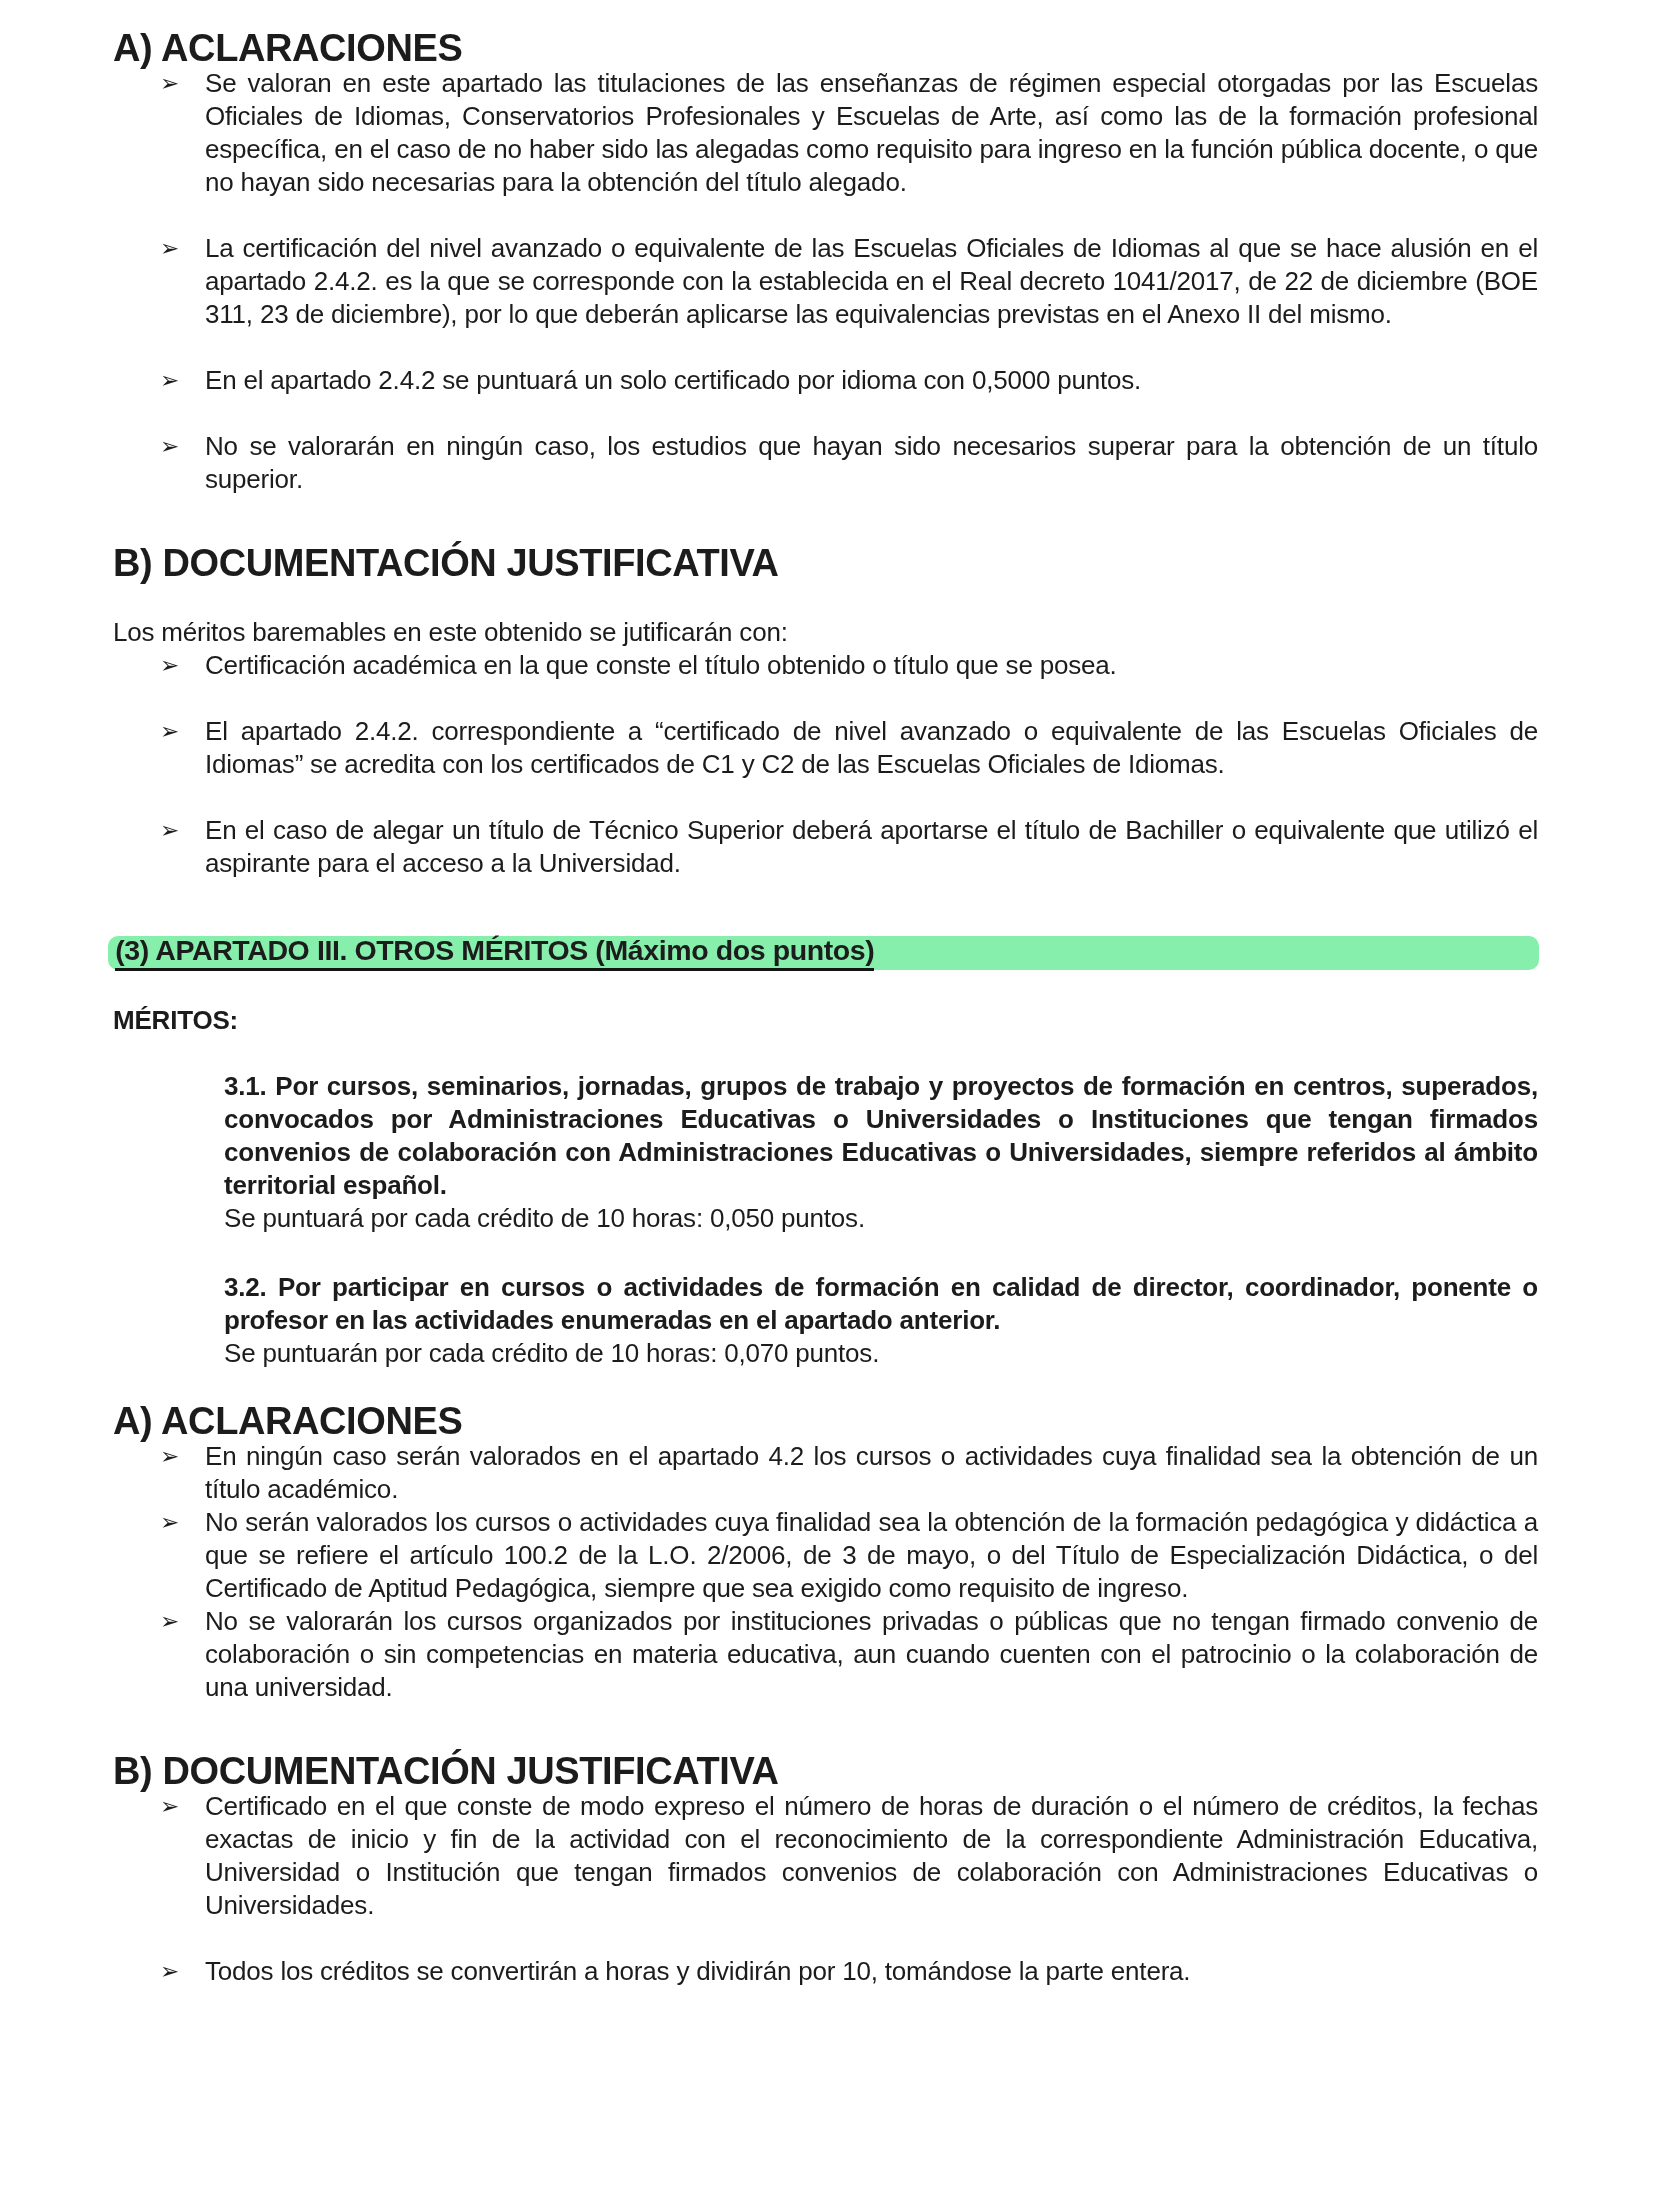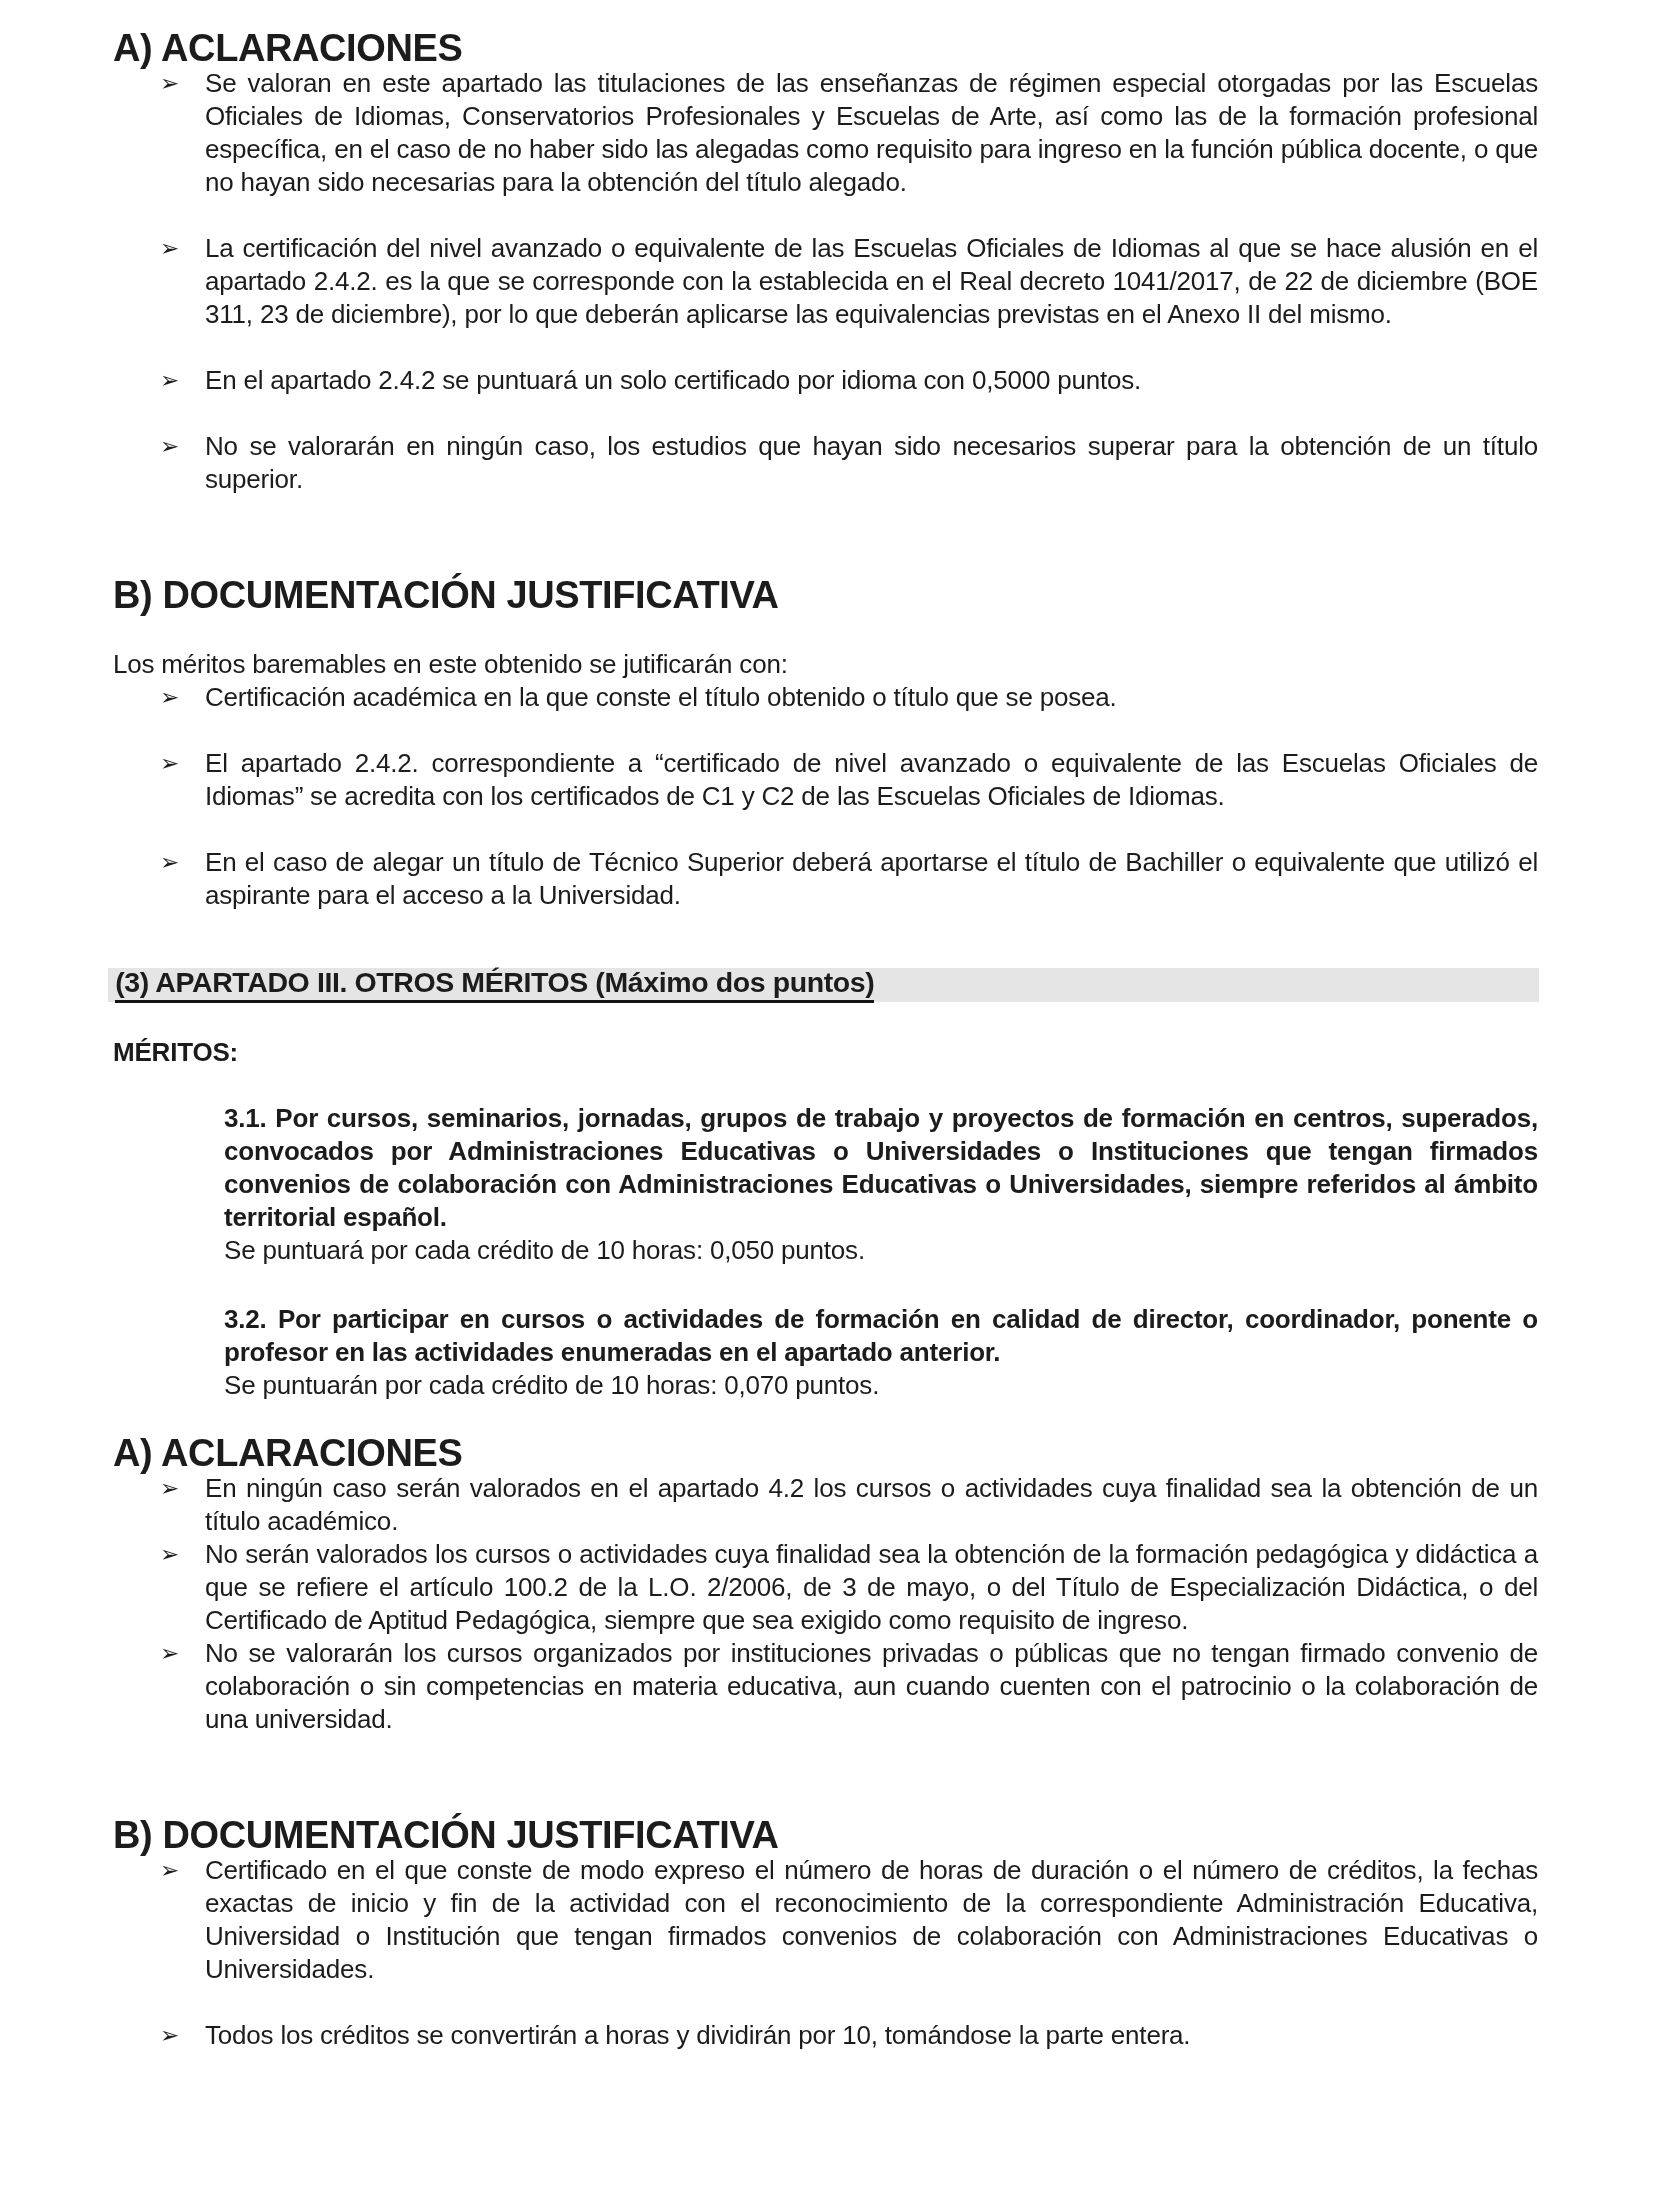--- a/index.html
+++ b/index.html
@@ -22,21 +22,21 @@
     padding: 22.5px 129px 0 113px;
   }
   .h-major {
     font-size: 38px;
     line-height: 38px;
     font-weight: bold;
     letter-spacing: -0.4px;
     margin: 0;
   }
   .h-first { margin-top: 6px; }
-  .mt-75 { margin-top: 80px; }
+  .mt-75 { margin-top: 48px; }
   .mt-44 { margin-top: 33px; }
   .mt-42 { margin-top: 32px; }
   .mt-40 { margin-top: 30px; }
   .mt-38 { margin-top: 28.5px; }
   .intro-para {
     margin: 34px 0 0 0;
     text-align: justify;
   }
   .bullet-list { margin: 0; padding: 0; }
   .bullet {
@@ -134,21 +134,21 @@
     <div class="bullet">
       <span class="arrow-cell">➢</span>
       <div class="bullet-text">El apartado 2.4.2. correspondiente a “certificado de nivel avanzado o equivalente de las Escuelas Oficiales de Idiomas” se acredita con los certificados de C1 y C2 de las Escuelas Oficiales de Idiomas.</div>
     </div>
     <div class="bullet">
       <span class="arrow-cell">➢</span>
       <div class="bullet-text">En el caso de alegar un título de Técnico Superior deberá aportarse el título de Bachiller o equivalente que utilizó el aspirante para el acceso a la Universidad.</div>
     </div>
   </div>
 
-  <div class="bar-heading" style="background: #e5e5e5;">
+  <div class="bar-heading" style="background: #86efac; border-radius: 10px;">
     <span class="bar-text">(3) APARTADO III. OTROS MÉRITOS (Máximo dos puntos)</span>
   </div>
 
   <p class="meritos-label">MÉRITOS:</p>
 
   <div class="numbered-block">
     <p class="bold-para">3.1. Por cursos, seminarios, jornadas, grupos de trabajo y proyectos de formación en centros, superados, convocados por Administraciones Educativas o Universidades o Instituciones que tengan firmados convenios de colaboración con Administraciones Educativas o Universidades, siempre referidos al ámbito territorial español.</p>
     <p class="score-line">Se puntuará por cada crédito de 10 horas: 0,050 puntos.</p>
   </div>
 

